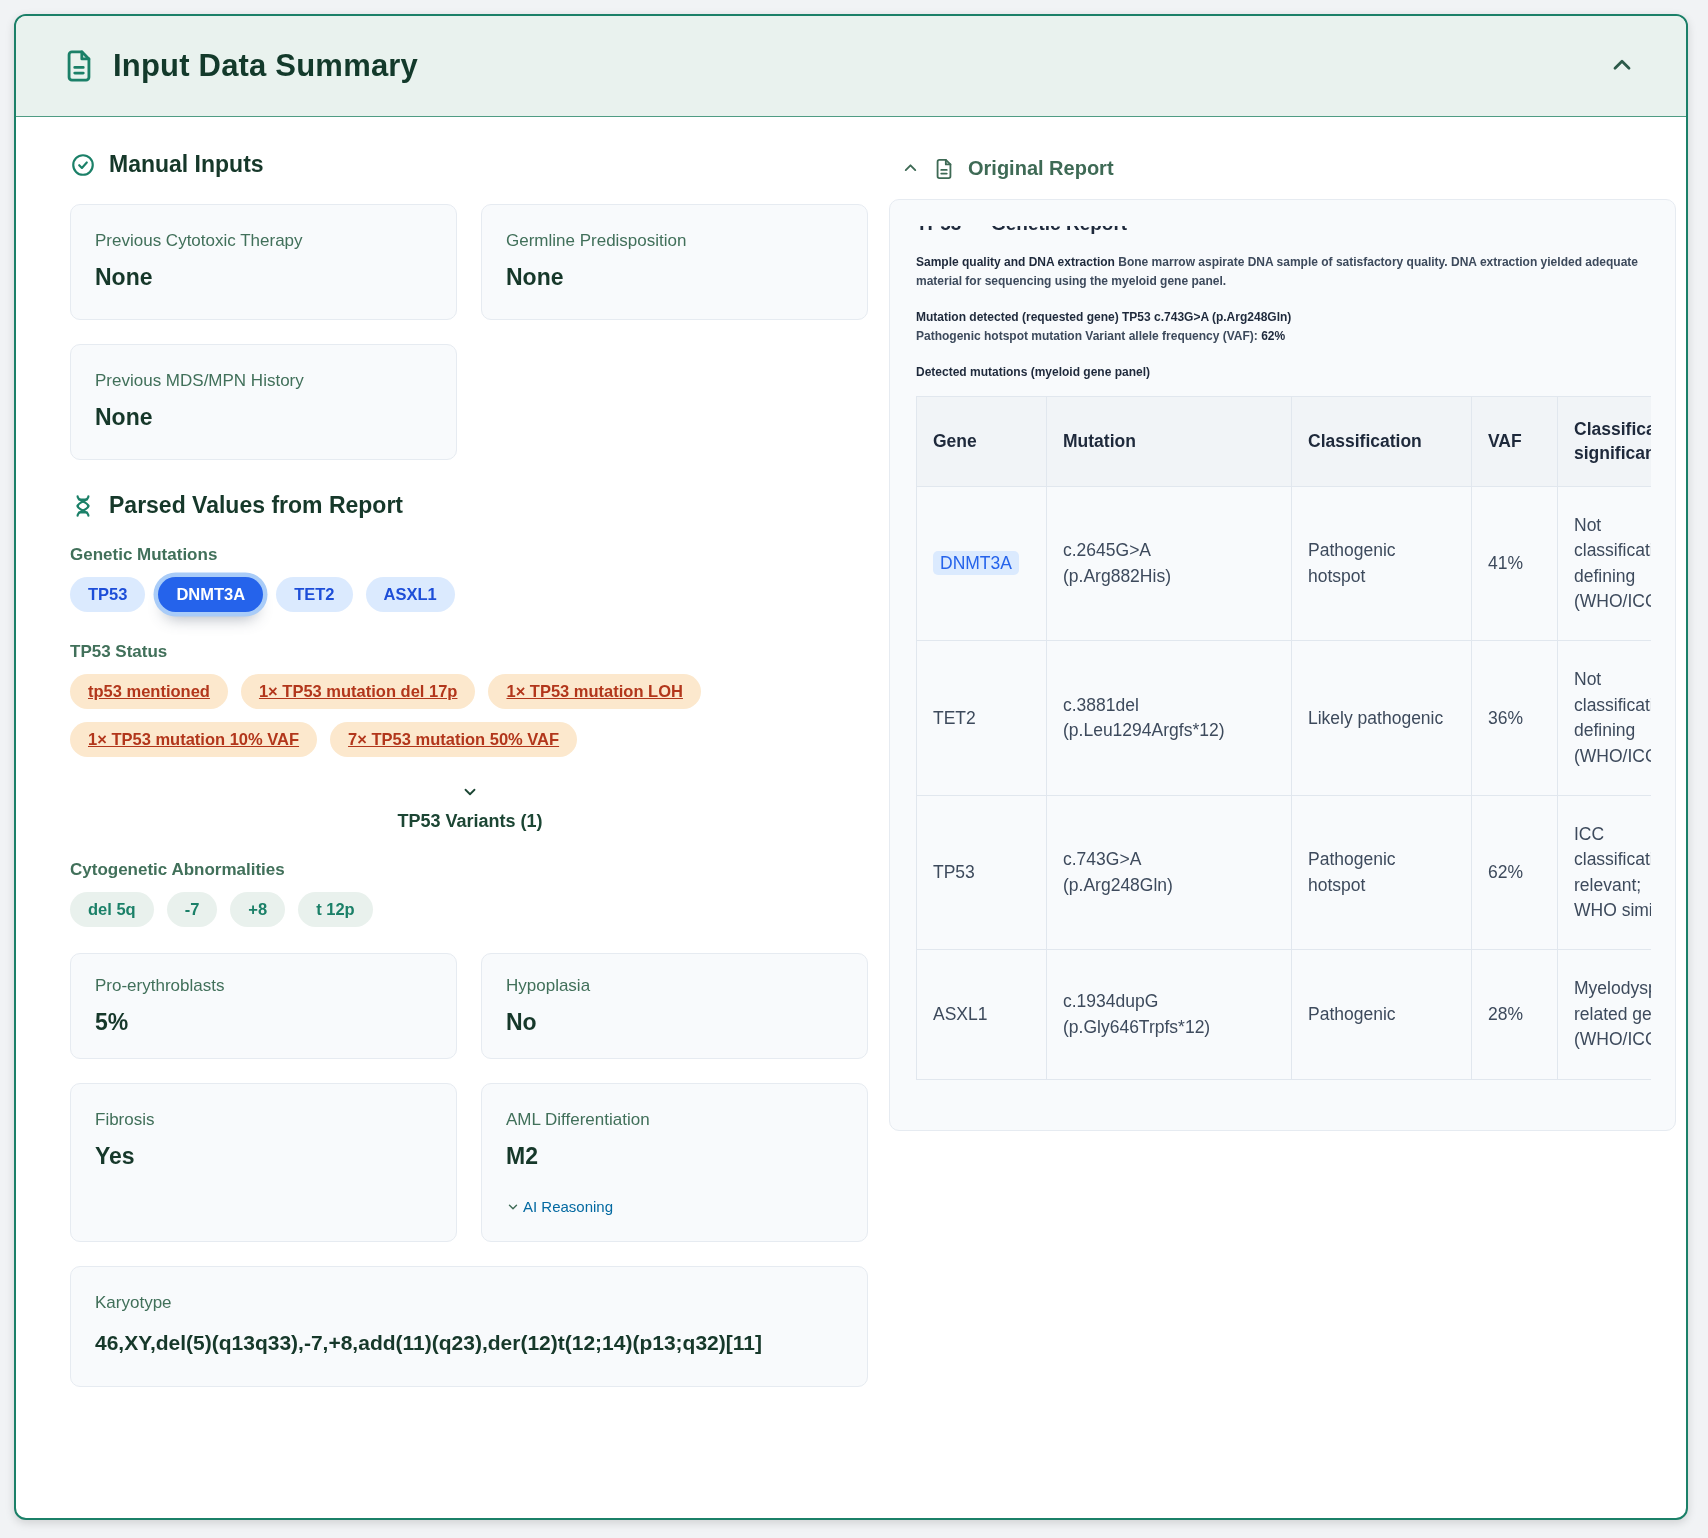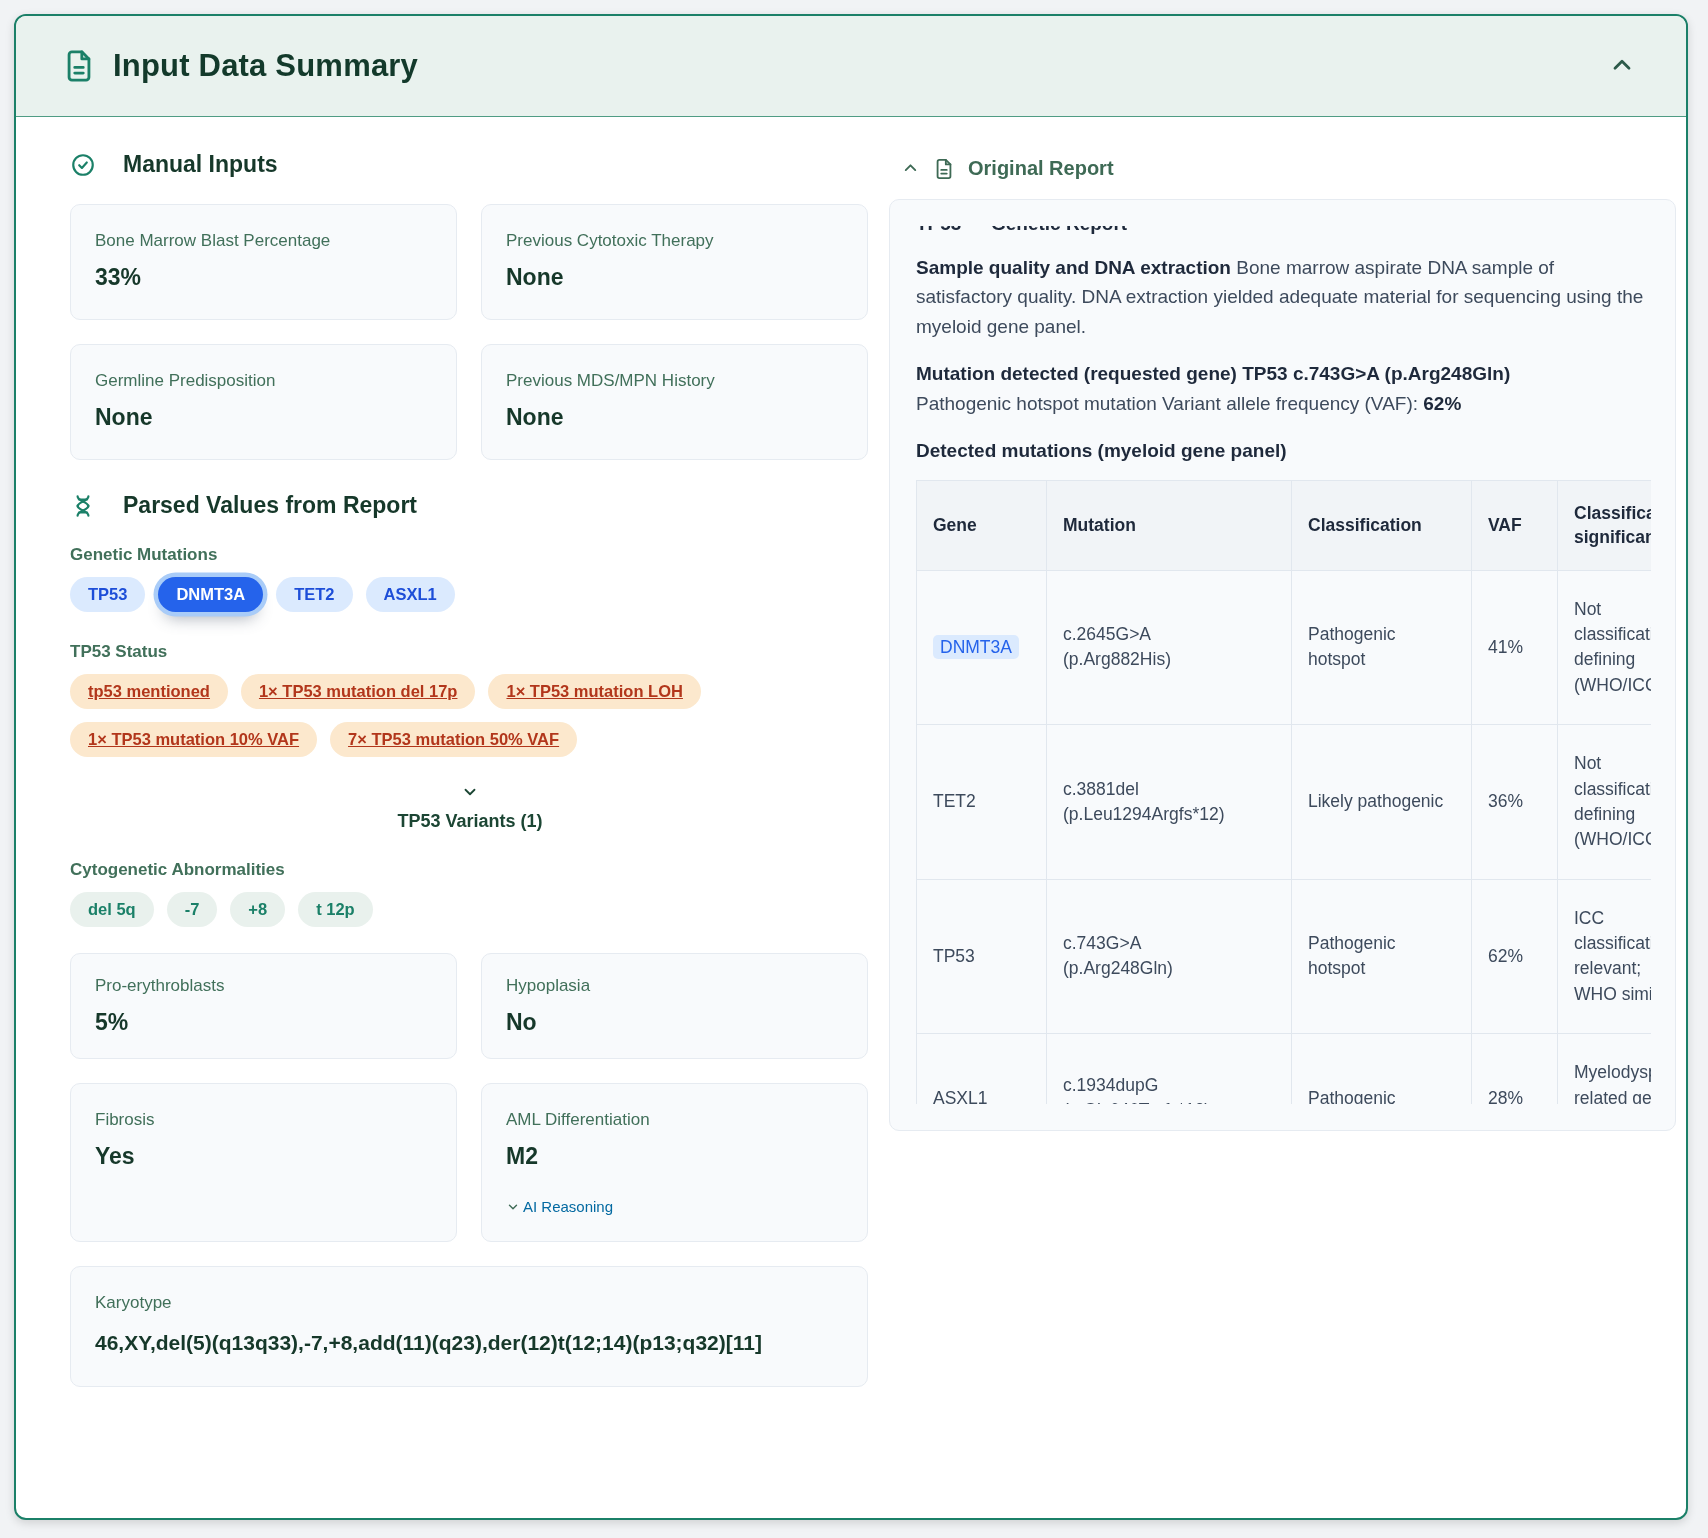--- a/index.html
+++ b/index.html
@@ -21,21 +21,21 @@
     display:flex;align-items:center;padding:8px 46px;gap:17px;box-sizing:border-box;
   }
   .panel-header h1{margin:0;font-size:31px;font-weight:700;color:#133a2b;letter-spacing:.2px;}
   .spacer{flex:1;}
   .icon-btn{background:none;border:none;padding:4px;cursor:pointer;display:flex;align-items:center;}
   
   .content{display:flex;padding:34px 0 0 54px;box-sizing:border-box;}
   .col-left{width:798px;flex:none;}
   .col-right{flex:none;width:790px;margin-left:21px;padding-top:6px;}
   
-  .section-head{display:flex;align-items:center;gap:27px;margin:0 0 26px 0;}
+  .section-head{display:flex;align-items:center;gap:13px;margin:0 0 26px 0;}
   .section-head h2{margin:0;font-size:23px;font-weight:700;color:#16382a;}
   .section-head.parsed{margin-top:32px;}
   
   .grid-2{display:grid;grid-template-columns:1fr 1fr;gap:24px;}
   .card{
     background:#f8fafc;border:1px solid #e6ebf1;border-radius:10px;
     padding:26px 24px;box-sizing:border-box;
   }
   .card .label{font-size:17px;color:#41705a;margin-bottom:13px;}
   .card .value{font-size:23px;font-weight:700;color:#16382a;}
@@ -65,21 +65,21 @@
   .karyo .value{font-size:21px;line-height:1.6;overflow-wrap:anywhere;}
   
   .report-head{display:flex;align-items:center;gap:13px;margin:0 0 19px 12px;}
   .report-head span.t{font-size:20px;font-weight:600;color:#3e6a55;}
   .report-card{
     background:#f8fafc;border:1px solid #e6ebf1;border-radius:10px;
     padding:26px;box-sizing:border-box;width:787px;
   }
   .report-clip{height:878px;overflow:hidden;width:735px;}
   .doc-title{font-size:19px;font-weight:700;color:#1e293b;margin-top:-13px;}
-  .report-clip p{font-size:19px;line-height:1.55;color:#3d4a5c;margin:18px 0;}
+  .report-clip p{font-size:12px;line-height:1.55;color:#3d4a5c;margin:18px 0;font-weight:bold;}
   .report-clip p strong{color:#1e293b;}
   .pbold{display:block;}
   .tbl-heading{font-weight:700;color:#1e293b !important;margin-bottom:14px !important;}
   table.muts{border-collapse:collapse;table-layout:fixed;width:834px;margin-top:6px;background:#f8fafc;}
   table.muts th,table.muts td{
     border:1px solid #e1e7ee;text-align:left;vertical-align:middle;
     font-size:17.5px;color:#3d4a5c;box-sizing:border-box;
   }
   table.muts th{
     background:#f1f4f7;font-weight:700;color:#1e293b;padding:20px 16px;line-height:1.4;
@@ -125,24 +125,20 @@
           <svg width="26" height="26" viewBox="0 0 24 24" fill="none" stroke="#1b8068" stroke-width="2" stroke-linecap="round" stroke-linejoin="round">
               <circle cx="12" cy="12" r="9"></circle>
               <polyline points="8.5 12.2 11 14.7 15.5 9.7"></polyline>
             </svg>
         </span>
         <h2>Manual Inputs</h2>
       </div>
 
       <div class="grid-2">
         <div class="card h116">
-          <div class="label">Bone Marrow Blast Percentage</div>
-          <div class="value">33%</div>
-        </div>
-        <div class="card h116">
           <div class="label">Previous Cytotoxic Therapy</div>
           <div class="value">None</div>
         </div>
         <div class="card h116">
           <div class="label">Germline Predisposition</div>
           <div class="value">None</div>
         </div>
         <div class="card h116">
           <div class="label">Previous MDS/MPN History</div>
           <div class="value">None</div>

